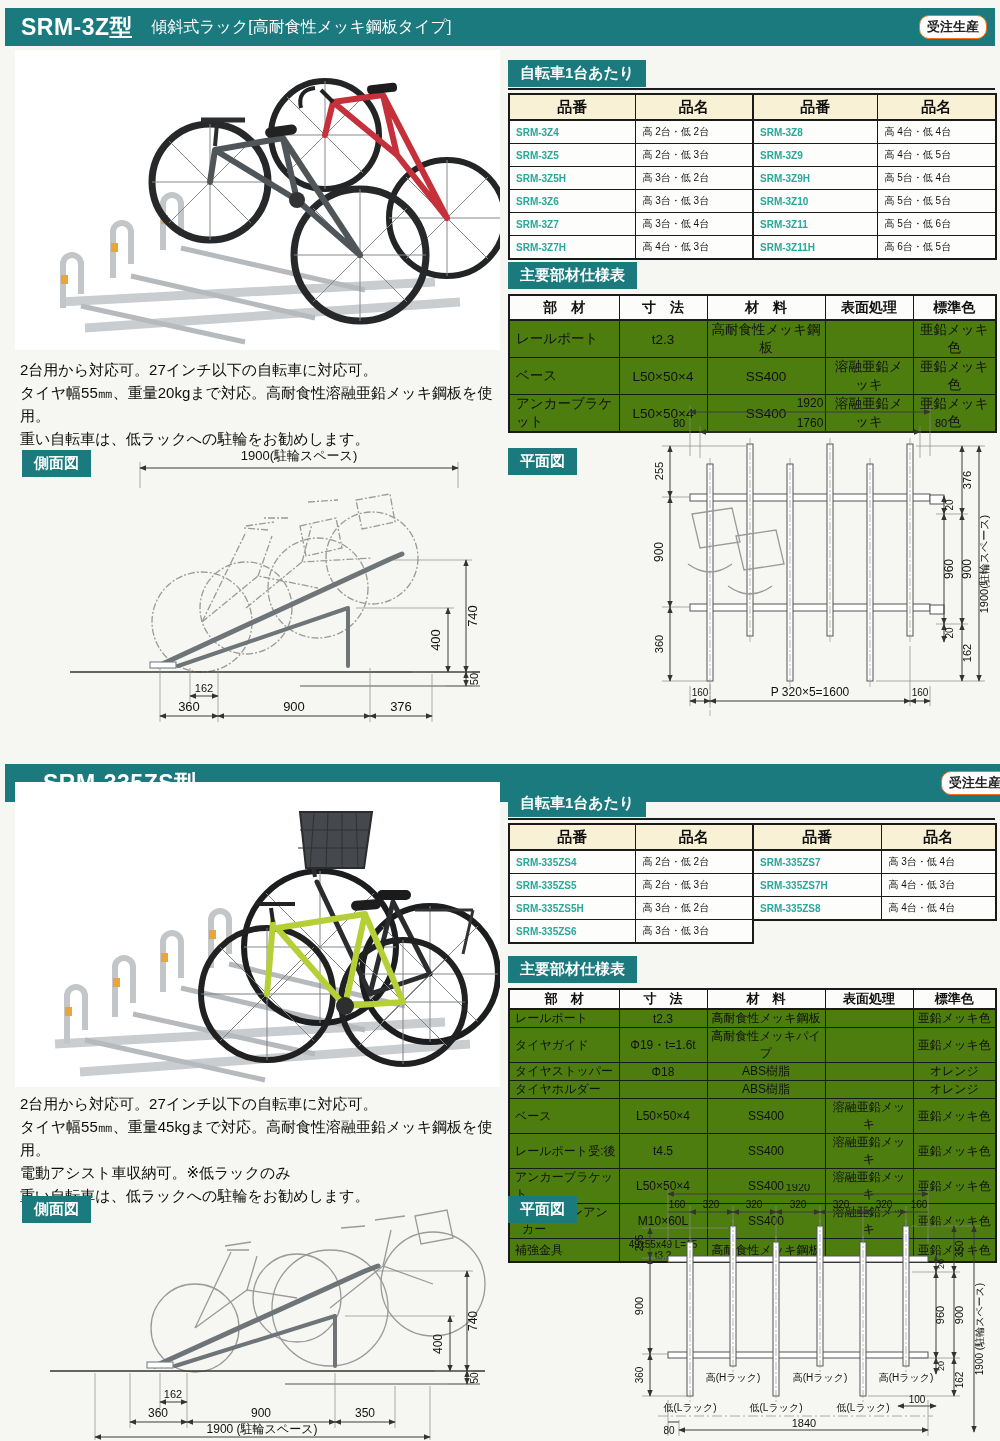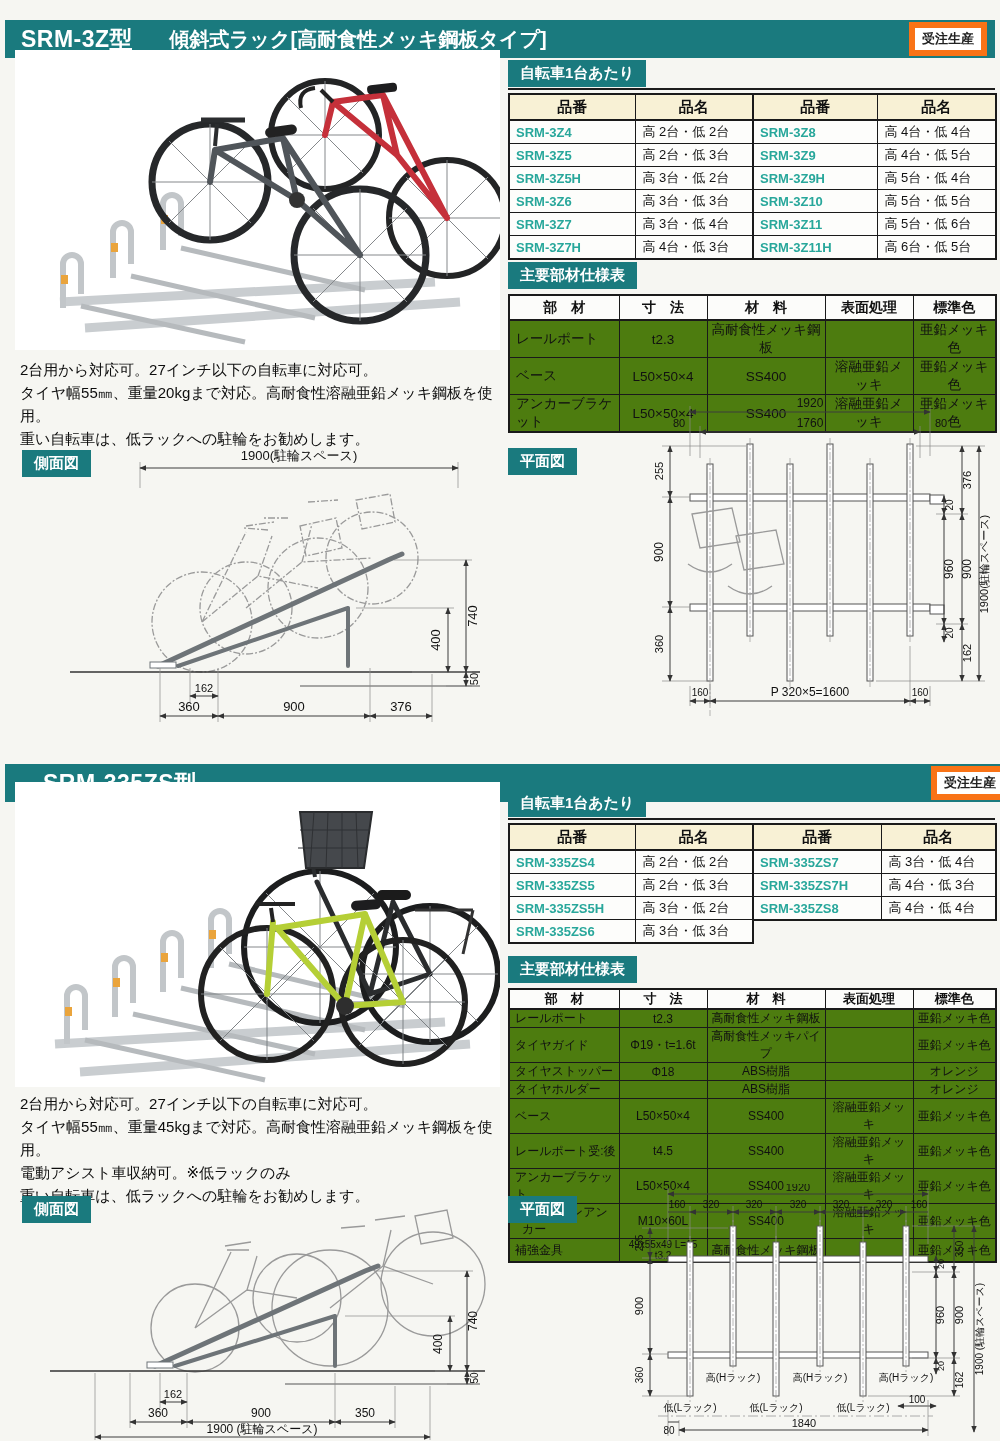--- a/index.html
+++ b/index.html
@@ -2,32 +2,32 @@
 <html><head>
 <meta charset="utf-8">
 <style>
   html,body{margin:0;padding:0;background:#e8e8e4;}
   .page{position:relative;width:1000px;height:1441px;background:#f6f6f2;overflow:hidden;
         font-family:"Liberation Sans","DejaVu Sans",sans-serif;color:#111;}
   .abs{position:absolute;}
   
   .secbar{position:absolute;left:5px;width:990px;height:38px;background:#1a7a7e;display:flex;align-items:center;}
   .secbar .model{color:#fff;font-size:23px;font-weight:bold;margin-left:16px;letter-spacing:.5px;}
-  .secbar .subtitle{color:#fff;font-size:20px;font-weight:bold;margin-left:36px;}
+  .secbar .subtitle{color:#fff;font-size:16px;font-weight:normal;margin-left:18px;}
   .order{margin-left:auto;margin-right:8px;background:#fff;color:#222;font-size:13px;font-weight:bold;
-         padding:2px 7px;border:6px solid #f97316;border-radius:0;}
+         padding:2px 7px;border:1px solid #f97316;border-radius:10px;}
   
   .tbadge{display:inline-block;background:#1a7a7e;color:#fff;font-size:15px;font-weight:bold;padding:4px 12px;}
   .badgerow{position:absolute;width:487px;border-bottom:2px solid #1d1d1d;}
   
   table{border-collapse:collapse;table-layout:fixed;}
   .pt{border:2px solid #1a1a1a;background:#fdfdfb;}
   .pt th{background:#f8f1d5;font-size:15px;font-weight:bold;border:1px solid #1a1a1a;
          border-bottom:2px solid #1a1a1a;height:24px;padding:0;margin-top:32px;}
-  .pt td{border:1px solid #1a1a1a;height:22px;font-size:13px;padding:0;}
+  .pt td{border:1px solid #1a1a1a;height:22px;font-size:10px;padding:0;}
   td.code{color:#28a79b;font-weight:bold;padding-left:6px;}
   td.name{padding-left:7px;}
   
   .st{border:2px solid #1a1a1a;background:#4d7c0f;}
   .st th{background:#fcfcfa;font-weight:bold;border:1px solid #1a1a1a;border-bottom:2px solid #1a1a1a;
          font-size:14px;height:23px;padding:0;}
   .st td{border:1px solid #1a1a1a;font-size:13.5px;height:22px;padding:0 3px;}
   .st td.c,.st2 td.c{text-align:center;}
   .st2 th{font-size:13px;height:17px;}
   .st2 td{font-size:12px;height:15.5px;}
@@ -40,21 +40,21 @@
   .xl{stroke:#8a8a8a;stroke-width:.7;}
   .rk{stroke:#6e7478;fill:none;stroke-linecap:round;}
   .bk{stroke:#9a9a9a;fill:none;stroke-width:1.3;}
   .bkd{stroke:#9a9a9a;fill:none;stroke-width:1.3;stroke-dasharray:7 2 2 2;}
 </style>
 </head>
 <body>
 
 <div class="page">
 
-  <div class="secbar" style="top:20px;">
+  <div class="secbar" style="top:8px;">
     <span class="model">SRM-3Z型</span>
     <span class="subtitle">傾斜式ラック[高耐食性メッキ鋼板タイプ]</span>
     <span class="order">受注生産</span>
   </div>
 
   <svg class="abs" style="left:15px;top:50px;" width="485" height="300" viewBox="0 0 485 300">
     <rect x="0" y="0" width="485" height="300" fill="#ffffff"></rect>
     <g>
       <path d="M45,252 L420,232" stroke="#c9cdd0" stroke-width="9" fill="none"></path>
       <path d="M70,278 L445,252" stroke="#c9cdd0" stroke-width="9" fill="none"></path>

